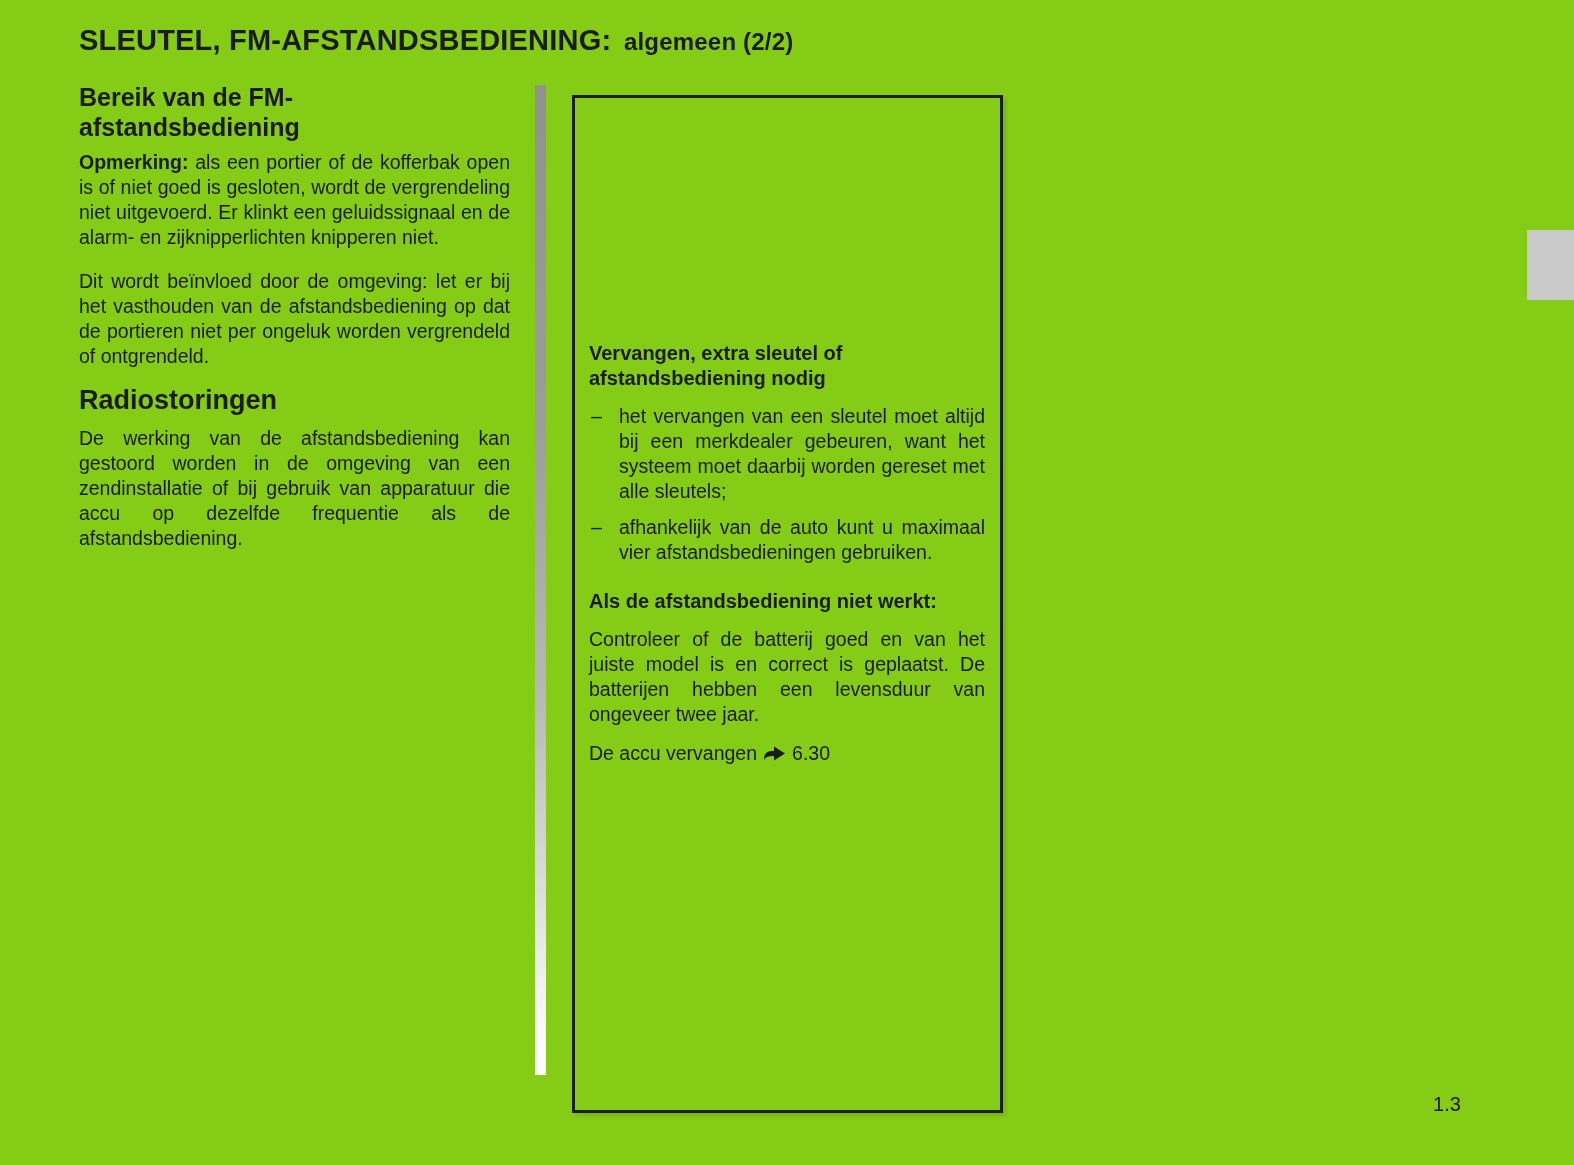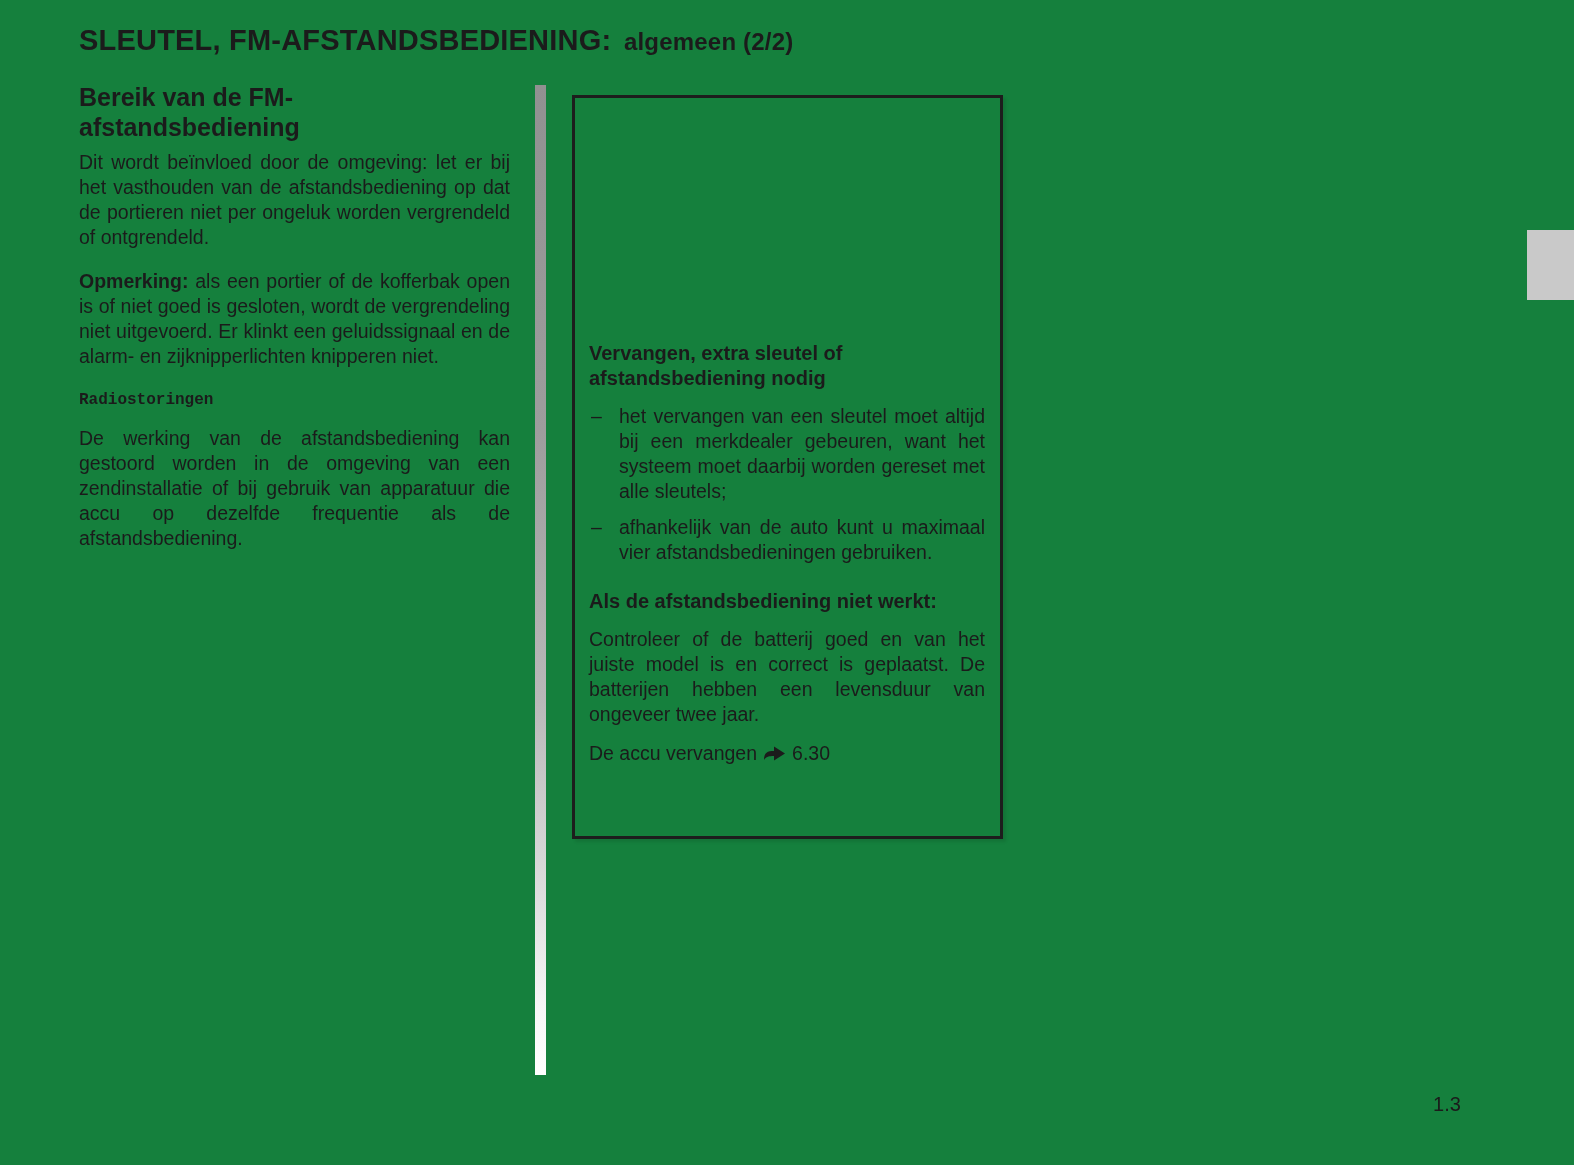--- a/index.html
+++ b/index.html
@@ -9,21 +9,21 @@
   }
   body {
     font-family: "Liberation Sans", "DejaVu Sans", sans-serif;
     color: #1b1b1b;
     -webkit-font-smoothing: antialiased;
   }
   .page {
     position: relative;
     width: 1574px;
     height: 1165px;
-    background: #15803d;
+    background: #84cc16;
     overflow: hidden;
   }
 
   
   .page-title {
     position: absolute;
     left: 79px;
     top: 24px;
     white-space: nowrap;
     font-weight: bold;
@@ -46,24 +46,23 @@
     font-weight: bold;
   }
   .left-col p {
     margin: 0 0 19px 0;
     font-size: 19.5px;
     line-height: 25px;
     text-align: justify;
   }
   .left-col h3 {
     margin: 11px 0 13px 0;
-    font-size: 16px;
+    font-size: 27px;
     line-height: 25px;
     font-weight: bold;
-    font-family: Liberation Mono, monospace;
   }
   .bold-lead { font-weight: bold; }
 
   
   .divider {
     position: absolute;
     left: 535px;
     top: 85px;
     width: 11px;
     height: 990px;
@@ -75,21 +74,21 @@
       #f6f6f6 93%,
       #ffffff 100%);
   }
 
   
   .info-box {
     position: absolute;
     left: 572px;
     top: 95px;
     width: 431px;
-    height: 744px;
+    height: 1018px;
     box-sizing: border-box;
     border: 3px solid #1d1d1d;
     box-shadow: 3px 3px 3px rgba(0,0,0,0.10);
     padding: 243px 15px 0 14px;
   }
   .info-box h3 {
     margin: 0 0 13px 0;
     font-size: 20px;
     line-height: 25px;
     font-weight: bold;
@@ -158,22 +157,22 @@
 
 <div class="page">
 
   <div class="page-title">
     <span class="title-main">SLEUTEL, FM-AFSTANDSBEDIENING:</span>
     <span class="title-sub">algemeen (2/2)</span>
   </div>
 
   <div class="left-col">
     <h2>Bereik van de FM-afstandsbediening</h2>
+    <p><span class="bold-lead">Opmerking:</span><span> als een portier of de kofferbak open is of niet goed is gesloten, wordt de vergrendeling niet uitgevoerd. Er klinkt een geluidssignaal en de alarm- en zijknipperlichten knipperen niet.</span></p>
     <p>Dit wordt beïnvloed door de omgeving: let er bij het vasthouden van de afstandsbediening op dat de portieren niet per ongeluk worden vergrendeld of ontgrendeld.</p>
-    <p><span class="bold-lead">Opmerking:</span><span> als een portier of de kofferbak open is of niet goed is gesloten, wordt de vergrendeling niet uitgevoerd. Er klinkt een geluidssignaal en de alarm- en zijknipperlichten knipperen niet.</span></p>
     <h3>Radiostoringen</h3>
     <p>De werking van de afstandsbediening kan gestoord worden in de omgeving van een zendinstallatie of bij gebruik van apparatuur die accu op dezelfde frequentie als de afstandsbediening.</p>
   </div>
 
   <div class="divider"></div>
 
   <div class="info-box">
     <h3>Vervangen, extra sleutel of afstandsbediening nodig</h3>
     <ul>
       <li>

